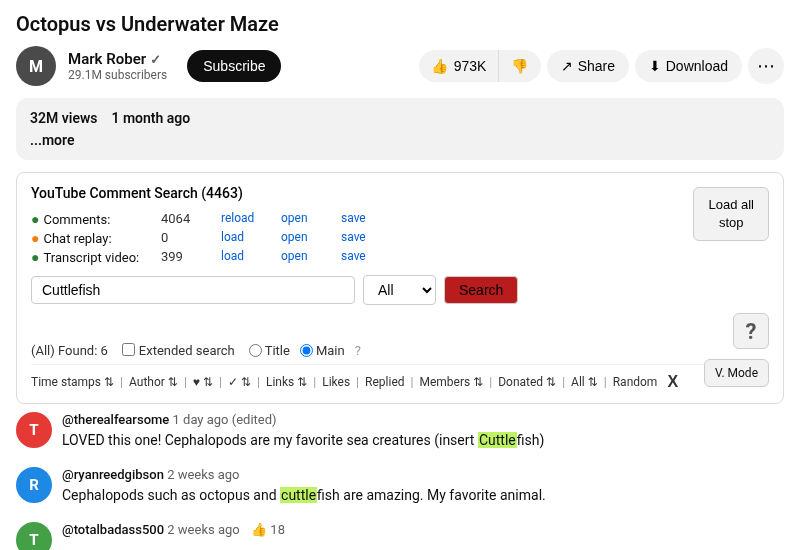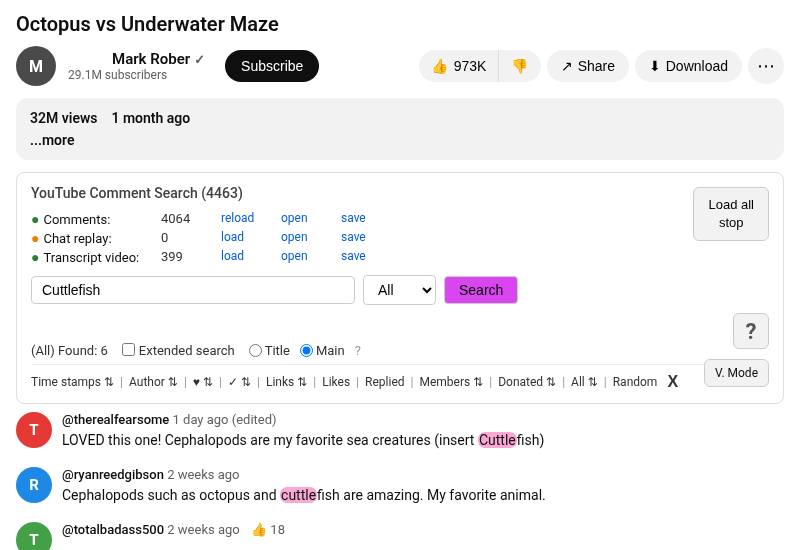--- a/index.html
+++ b/index.html
@@ -43,21 +43,20 @@
     .channel-info {
       display: flex;
       flex-direction: column;
     }
     .channel-name {
       font-size: 15px;
       font-weight: 600;
       display: flex;
       align-items: center;
       gap: 4px;
-      margin-left: 44px;
     }
     .verified-icon {
       font-size: 13px;
       color: #606060;
     }
     .channel-subs {
       font-size: 12px;
       color: #606060;
     }
     .subscribe-btn {
@@ -170,21 +169,21 @@
       padding: 12px 14px;
       position: relative;
     }
     .panel-header {
       font-size: 14px;
       font-weight: 500;
       margin-bottom: 10px;
       color: #333;
     }
     .panel-header span {
-      color: #404040;
+      color: #000000;
     }
     .data-rows {
       display: grid;
       grid-template-columns: 130px 60px 60px 60px 60px;
       gap: 3px 0;
       margin-bottom: 10px;
       font-size: 13px;
     }
     .data-row-label {
       display: flex;
@@ -219,21 +218,21 @@
     }
     .filter-select {
       border: 1px solid #ccc;
       border-radius: 4px;
       padding: 5px 10px;
       font-size: 14px;
       background: #fff;
       cursor: pointer;
     }
     .search-btn {
-      background: #d946ef;
+      background: #b91c1c;
       border: 1px solid #ccc;
       border-radius: 4px;
       padding: 5px 14px;
       font-size: 14px;
       cursor: pointer;
       font-weight: 500;
     }
 
     
     .results-row {
@@ -360,23 +359,22 @@
     .comment-author {
       color: #0f0f0f;
       font-weight: 500;
       font-size: 13px;
     }
     .comment-text {
       font-size: 14px;
       line-height: 1.5;
     }
     .highlight {
-      background: #f9a8d4;
+      background: #bef264;
       padding: 0 1px;
-      border-radius: 7px;
     }
     .avatar-circle {
       width: 36px;
       height: 36px;
       border-radius: 50%;
       display: flex;
       align-items: center;
       justify-content: center;
       color: #fff;
       font-size: 15px;

